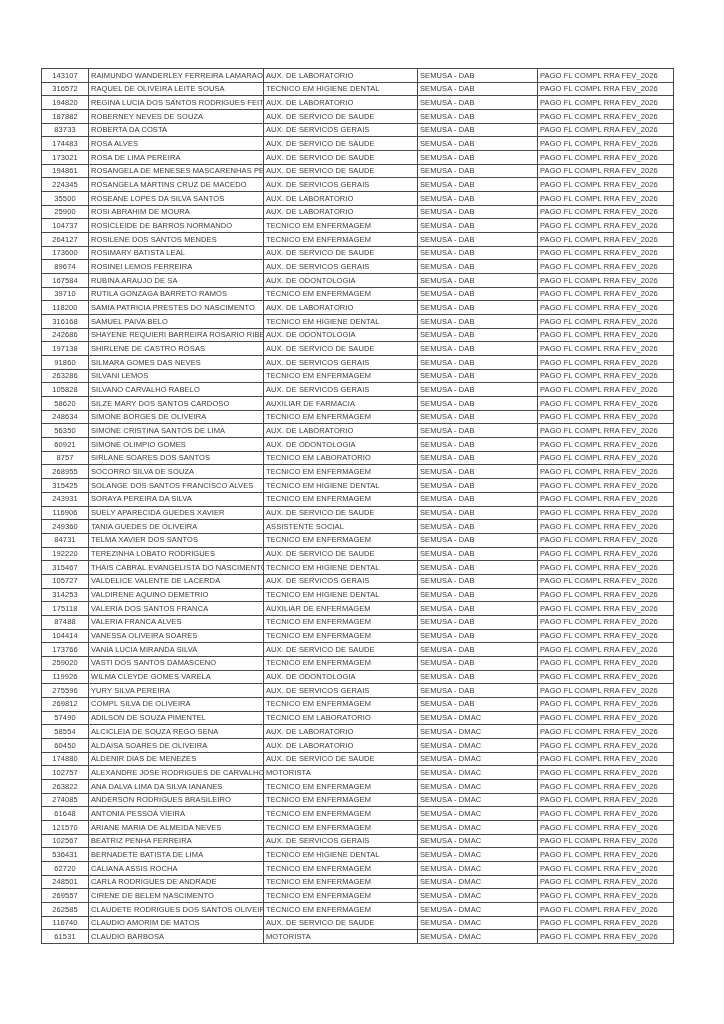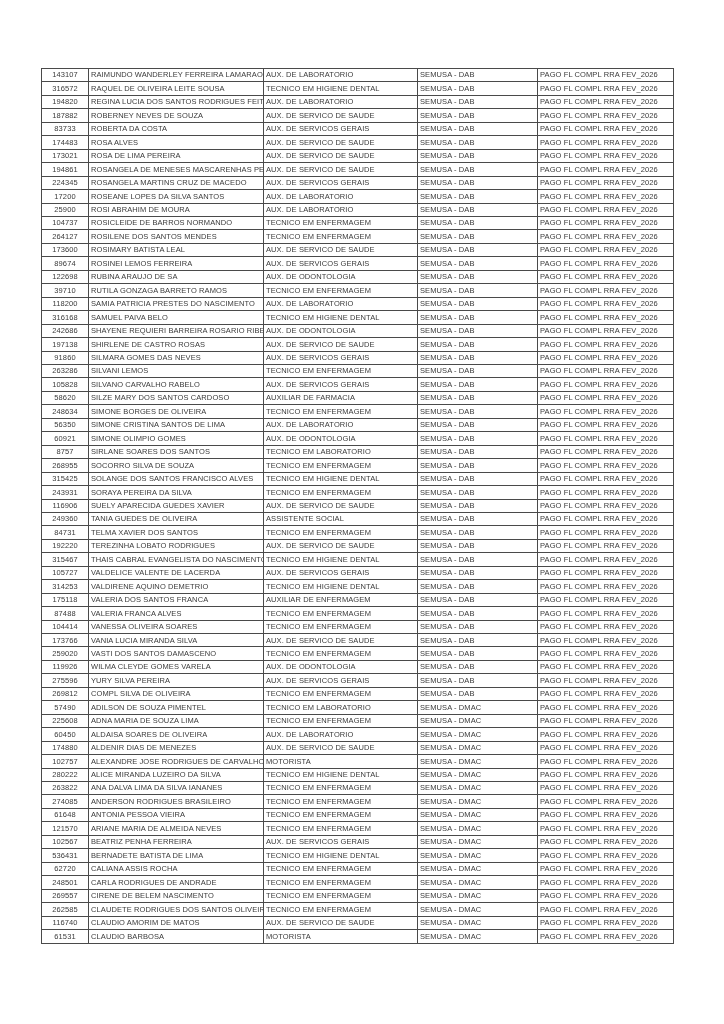--- a/index.html
+++ b/index.html
@@ -110,21 +110,21 @@
           <td class="col-status">PAGO FL COMPL RRA FEV_2026</td>
         </tr>
         <tr>
           <td class="col-id">224345</td>
           <td class="col-name">ROSANGELA MARTINS CRUZ DE MACEDO</td>
           <td class="col-role">AUX. DE SERVICOS GERAIS</td>
           <td class="col-dept">SEMUSA - DAB</td>
           <td class="col-status">PAGO FL COMPL RRA FEV_2026</td>
         </tr>
         <tr>
-          <td class="col-id">17200</td>
+          <td class="col-id">35500</td>
           <td class="col-name">ROSEANE LOPES DA SILVA SANTOS</td>
           <td class="col-role">AUX. DE LABORATORIO</td>
           <td class="col-dept">SEMUSA - DAB</td>
           <td class="col-status">PAGO FL COMPL RRA FEV_2026</td>
         </tr>
         <tr>
           <td class="col-id">25900</td>
           <td class="col-name">ROSI ABRAHIM DE MOURA</td>
           <td class="col-role">AUX. DE LABORATORIO</td>
           <td class="col-dept">SEMUSA - DAB</td>
@@ -152,21 +152,21 @@
           <td class="col-status">PAGO FL COMPL RRA FEV_2026</td>
         </tr>
         <tr>
           <td class="col-id">89674</td>
           <td class="col-name">ROSINEI LEMOS FERREIRA</td>
           <td class="col-role">AUX. DE SERVICOS GERAIS</td>
           <td class="col-dept">SEMUSA - DAB</td>
           <td class="col-status">PAGO FL COMPL RRA FEV_2026</td>
         </tr>
         <tr>
-          <td class="col-id">122698</td>
+          <td class="col-id">167584</td>
           <td class="col-name">RUBINA ARAUJO DE SA</td>
           <td class="col-role">AUX. DE ODONTOLOGIA</td>
           <td class="col-dept">SEMUSA - DAB</td>
           <td class="col-status">PAGO FL COMPL RRA FEV_2026</td>
         </tr>
         <tr>
           <td class="col-id">39710</td>
           <td class="col-name">RUTILA GONZAGA BARRETO RAMOS</td>
           <td class="col-role">TECNICO EM ENFERMAGEM</td>
           <td class="col-dept">SEMUSA - DAB</td>
@@ -383,23 +383,23 @@
           <td class="col-status">PAGO FL COMPL RRA FEV_2026</td>
         </tr>
         <tr>
           <td class="col-id">57490</td>
           <td class="col-name">ADILSON DE SOUZA PIMENTEL</td>
           <td class="col-role">TECNICO EM LABORATORIO</td>
           <td class="col-dept">SEMUSA - DMAC</td>
           <td class="col-status">PAGO FL COMPL RRA FEV_2026</td>
         </tr>
         <tr>
-          <td class="col-id">225608</td>
-          <td class="col-name">ADNA MARIA DE SOUZA LIMA</td>
-          <td class="col-role">TECNICO EM ENFERMAGEM</td>
+          <td class="col-id">58554</td>
+          <td class="col-name">ALCICLEIA DE SOUZA REGO SENA</td>
+          <td class="col-role">AUX. DE LABORATORIO</td>
           <td class="col-dept">SEMUSA - DMAC</td>
           <td class="col-status">PAGO FL COMPL RRA FEV_2026</td>
         </tr>
         <tr>
           <td class="col-id">60450</td>
           <td class="col-name">ALDAISA SOARES DE OLIVEIRA</td>
           <td class="col-role">AUX. DE LABORATORIO</td>
           <td class="col-dept">SEMUSA - DMAC</td>
           <td class="col-status">PAGO FL COMPL RRA FEV_2026</td>
         </tr>
@@ -407,27 +407,20 @@
           <td class="col-id">174880</td>
           <td class="col-name">ALDENIR DIAS DE MENEZES</td>
           <td class="col-role">AUX. DE SERVICO DE SAUDE</td>
           <td class="col-dept">SEMUSA - DMAC</td>
           <td class="col-status">PAGO FL COMPL RRA FEV_2026</td>
         </tr>
         <tr>
           <td class="col-id">102757</td>
           <td class="col-name">ALEXANDRE JOSE RODRIGUES DE CARVALHO</td>
           <td class="col-role">MOTORISTA</td>
-          <td class="col-dept">SEMUSA - DMAC</td>
-          <td class="col-status">PAGO FL COMPL RRA FEV_2026</td>
-        </tr>
-        <tr>
-          <td class="col-id">280222</td>
-          <td class="col-name">ALICE MIRANDA LUZEIRO DA SILVA</td>
-          <td class="col-role">TECNICO EM HIGIENE DENTAL</td>
           <td class="col-dept">SEMUSA - DMAC</td>
           <td class="col-status">PAGO FL COMPL RRA FEV_2026</td>
         </tr>
         <tr>
           <td class="col-id">263822</td>
           <td class="col-name">ANA DALVA LIMA DA SILVA IANANES</td>
           <td class="col-role">TECNICO EM ENFERMAGEM</td>
           <td class="col-dept">SEMUSA - DMAC</td>
           <td class="col-status">PAGO FL COMPL RRA FEV_2026</td>
         </tr>

